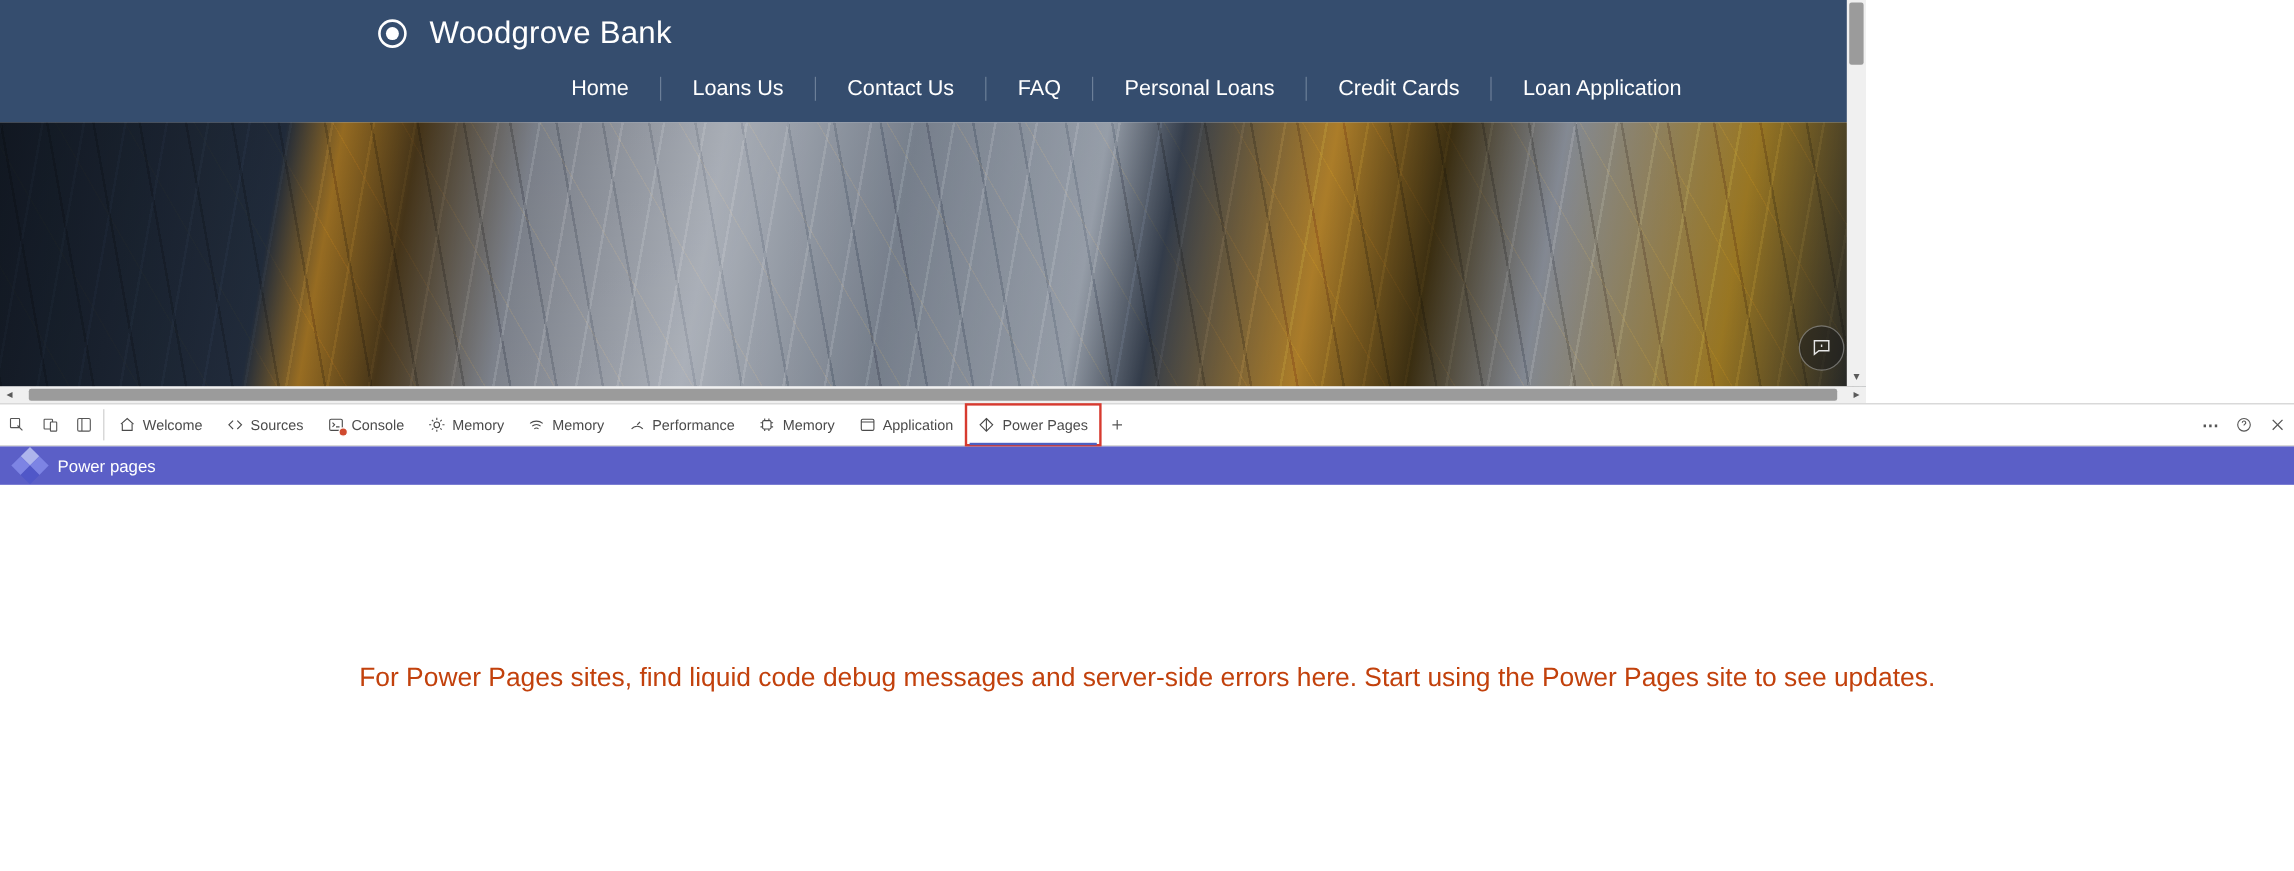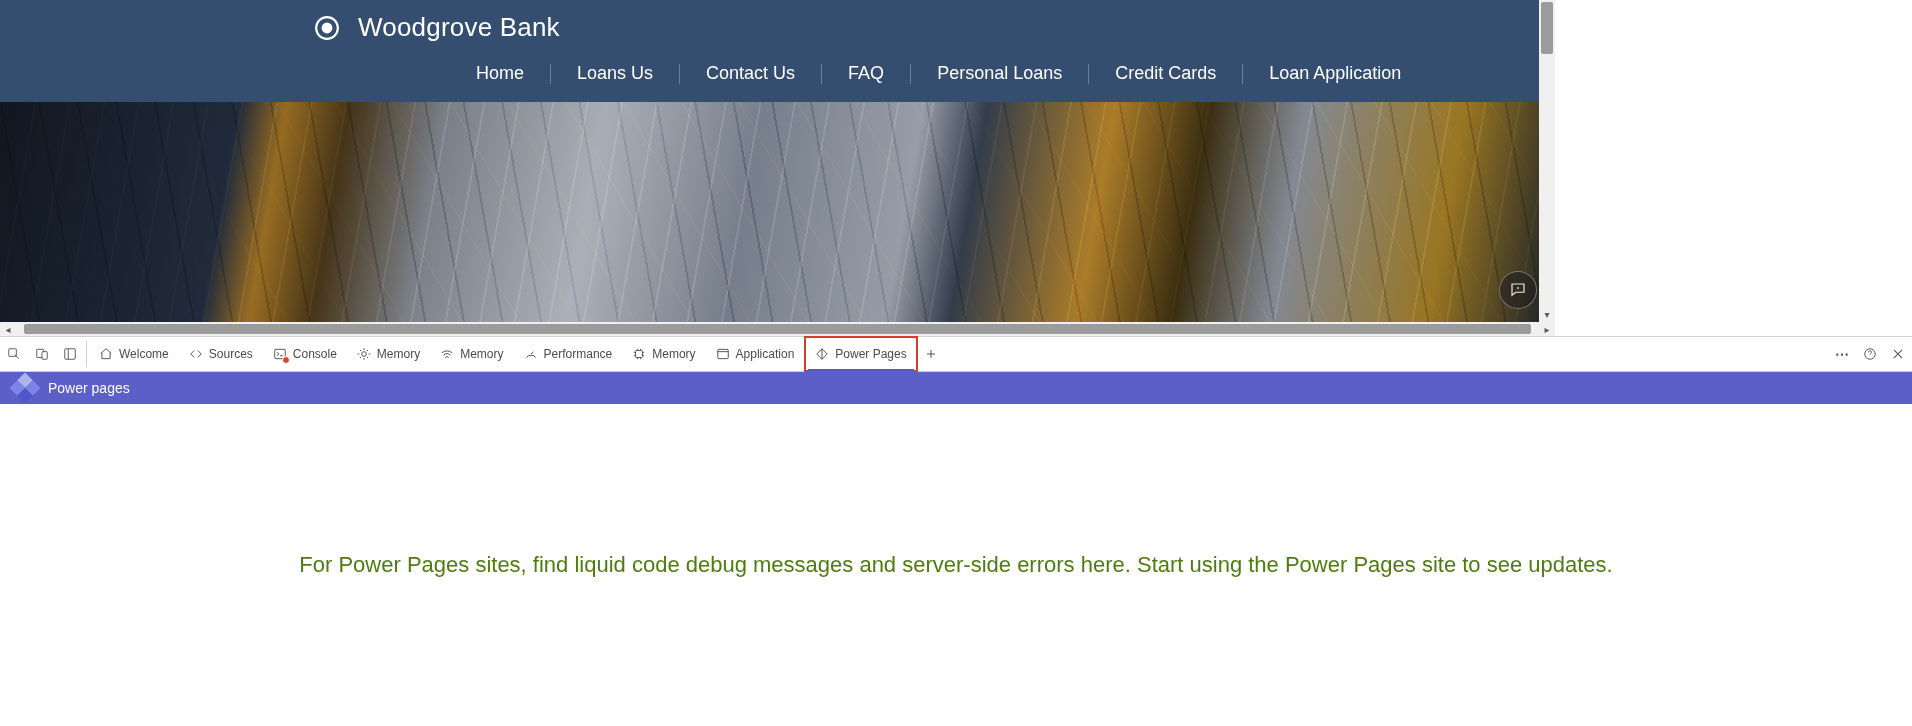--- a/index.html
+++ b/index.html
@@ -148,21 +148,21 @@
     display:flex; flex-wrap:wrap;
   }
   .pp-logo span{ width:11px; height:11px; }
   .pp-logo span:nth-child(1){ background:#aeb5ec; }
   .pp-logo span:nth-child(2){ background:#7d84e4; }
   .pp-logo span:nth-child(3){ background:#7d84e4; }
   .pp-logo span:nth-child(4){ background:#5057c8; }
 
   .pp-body {
     flex:1; display:flex; align-items:center; justify-content:center;
-    color:#4d7c0f; font-size:22px; padding:0 40px; text-align:left;
+    color:#c2410c; font-size:22px; padding:0 40px; text-align:left;
   }
 
   .warn-dot{
     width:8px;height:8px;border-radius:50%;background:#d04a2f;
     border:1px solid #fff; position:absolute; right:-3px; bottom:-3px;
   }
 </style>
 </head>
 <body>
 

